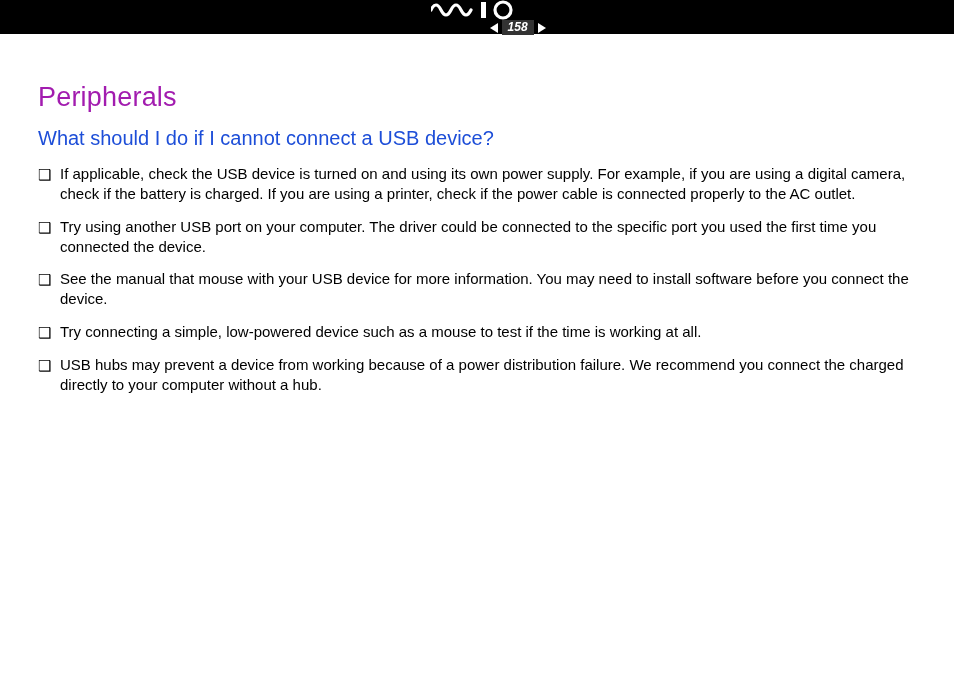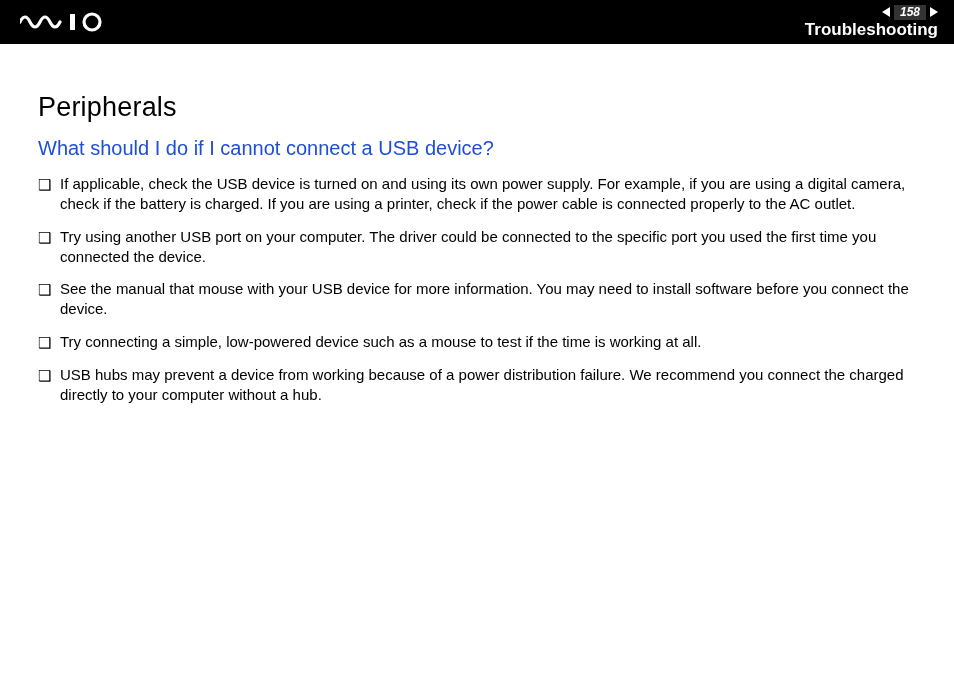--- a/index.html
+++ b/index.html
@@ -6,25 +6,26 @@
   body {
     font-family: "Helvetica Neue", Helvetica, Arial, sans-serif;
     background: #fff;
     width: 954px;
     height: 674px;
     overflow: hidden;
   }
   .header {
     background: #000;
     color: #fff;
-    height: 44px;
+    height: 34px;
     display: flex;
     align-items: center;
     justify-content: space-between;
     padding: 0 16px 0 20px;
+    flex-direction: column;
   }
   .logo {
     display: flex;
     align-items: center;
   }
   .logo svg { display: block; }
   .header-right {
     display: flex;
     flex-direction: column;
     align-items: flex-end;
@@ -57,21 +58,21 @@
     color: #fff;
     margin-top: 1px;
   }
   .content {
     padding: 48px 38px 0 38px;
   }
   .page-title {
     font-size: 27px;
     font-weight: 400;
     letter-spacing: 0.2px;
-    color: #000000;
+    color: #a21caf;
     margin-bottom: 14px;
   }
   .question {
     font-size: 20px;
     color: #1d4ed8;
     font-weight: 400;
     margin-bottom: 14px;
   }
   ul.bullets {
     list-style: none;

